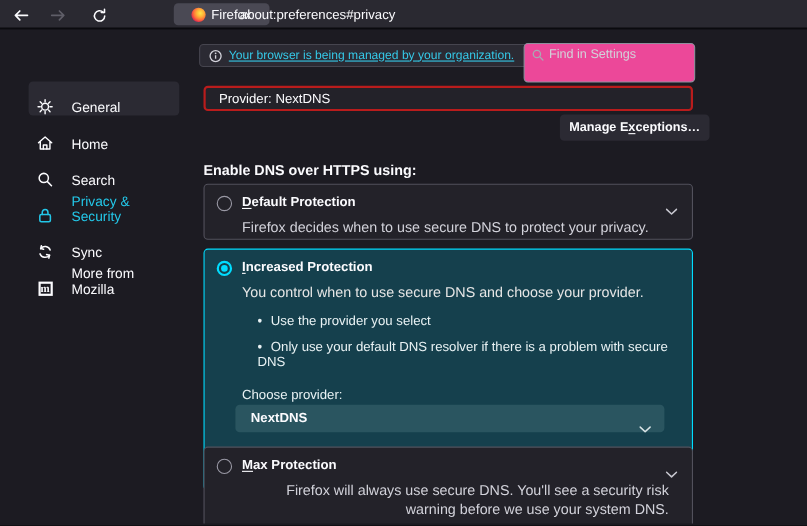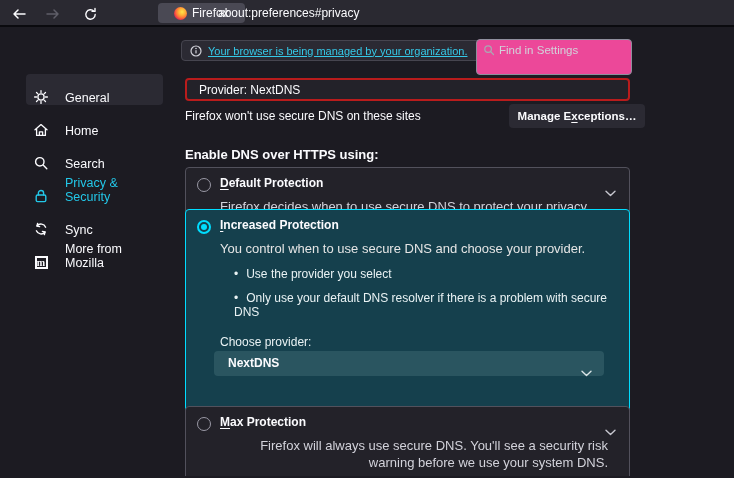--- a/index.html
+++ b/index.html
@@ -40,21 +40,21 @@
 
   
   .provider-box { position:absolute; left:185px; top:51px; width:445px; height:23px; background:#232229; border:2px solid #b91c1c; border-radius:4px; color:#fbfbfe; font-size:12px; line-height:21px; padding-left:12px; }
   .exc-label { position:absolute; left:185px; top:82px; color:#fbfbfe; font-size:12px; }
   .exc-btn { position:absolute; left:509px; top:77px; width:136px; height:24px; background:#2b2a33; border-radius:4px; color:#fbfbfe; font-size:11.5px; font-weight:700; text-align:center; line-height:24px; cursor:pointer; }
   .doh-heading { position:absolute; left:185px; top:120px; color:#fbfbfe; font-size:13px; font-weight:700; }
 
   .opt-box { position:absolute; left:185px; width:445px; background:#232229; border:1px solid #52515c; border-radius:4px; }
   .opt-box.sel { background:#15404d; border:1px solid #00ddff; }
   .opt-default { top:140px; height:51px; }
-  .opt-increased { top:182px; height:220px; }
+  .opt-increased { top:199px; height:220px; }
   .opt-max { top:379px; height:86px; }
 
   .radio { position:absolute; left:11px; top:10px; width:14px; height:14px; border-radius:50%; border:1.5px solid #9a99a5; background:transparent; cursor:pointer; }
   .radio.on { border:2px solid #00ddff; }
   .radio.on::after { content:""; position:absolute; left:2px; top:2px; width:6px; height:6px; border-radius:50%; background:#00ddff; }
   .opt-label { position:absolute; left:34px; top:8px; color:#fbfbfe; font-size:12px; font-weight:700; cursor:pointer; }
   .ak { text-decoration:underline; text-underline-offset:2px; }
   .opt-desc { position:absolute; left:34px; top:30px; color:#d2d2da; font-size:13px; line-height:17px;text-align:right; }
   .opt-box.sel .opt-desc { color:#e5e5e5; }
   .chev { position:absolute; right:13px; top:15px; cursor:pointer; }
@@ -179,21 +179,20 @@
             <path d="M10.3 10.3 14 14"></path>
           </g>
         </svg>
       <input type="text" placeholder="Find in Settings" style="">
     </div>
 
     <div class="provider-box">
       <span>Provider: NextDNS</span>
     </div>
 
-    <div class="exc-label">Firefox won't use secure DNS on these sites</div>
     <div class="exc-btn">
       <span>Manage E</span><span class="ak">x</span><span>ceptions…</span>
     </div>
 
     <div class="doh-heading">Enable DNS over HTTPS using:</div>
 
     <div class="opt-box opt-default">
       <span class="radio"></span>
       <span class="opt-label"><span class="ak">D</span><span>efault Protection</span></span>
       <span class="chev">

